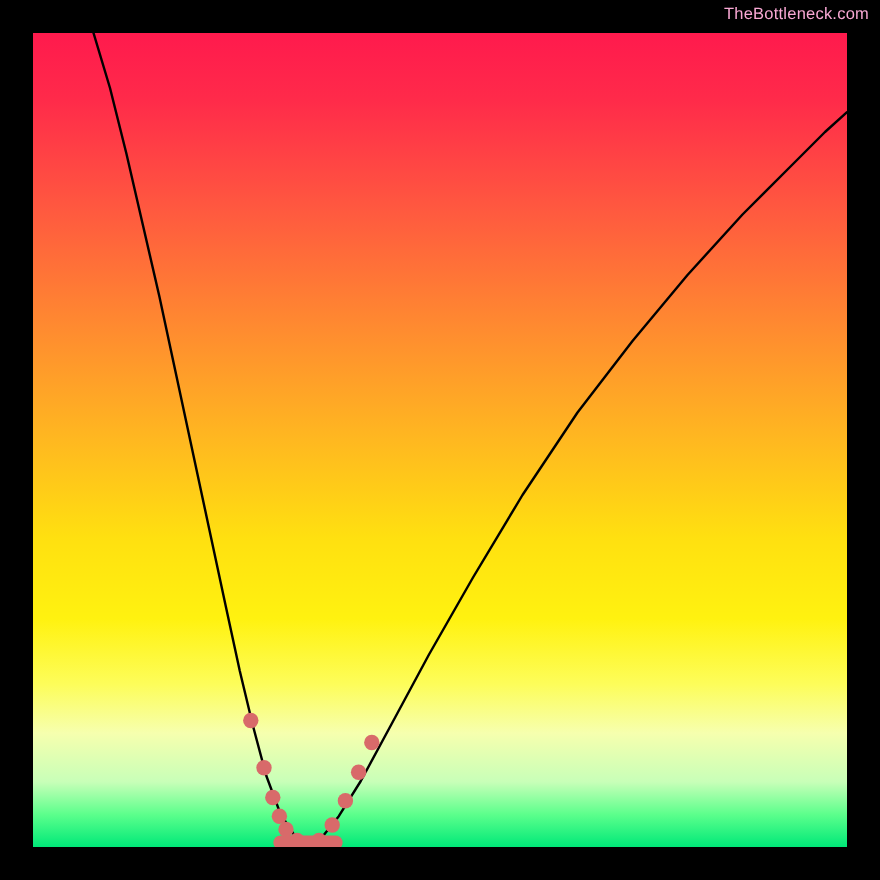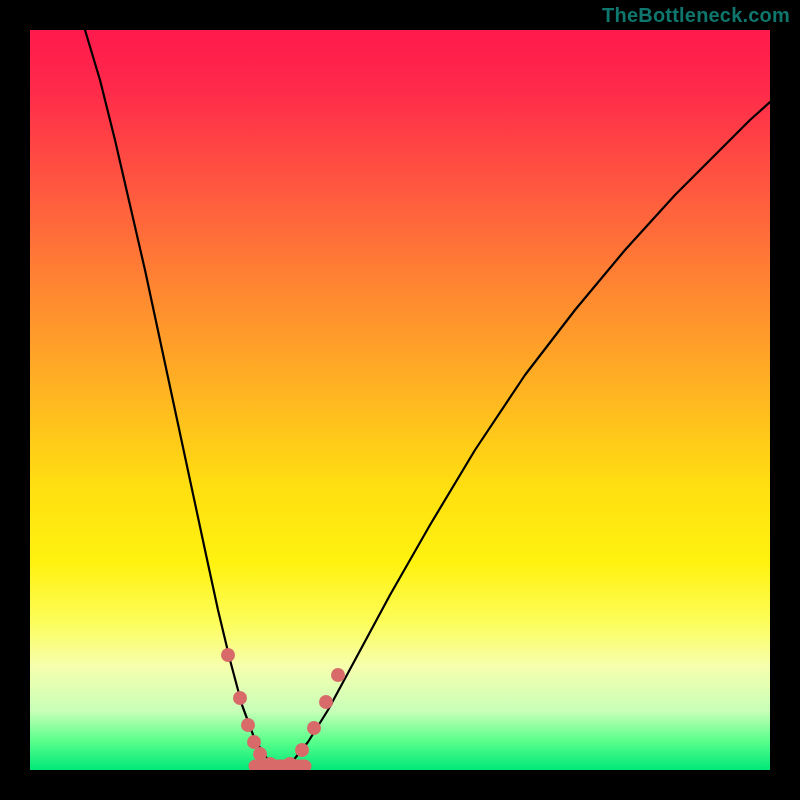--- a/index.html
+++ b/index.html
@@ -37,25 +37,24 @@
       #f6ffae 86%,
       #c8ffb8 92%,
       #5cff8c 96%,
       #00e878 100%
     );
   }
   .watermark {
     position: absolute;
     top: 4px;
     right: 10px;
-    color: #0f766e;
-    font-size: 20px;
+    color: #f9a8d4;
+    font-size: 15px;
     letter-spacing: 0.2px;
     user-select: none;
-    font-weight: bold;
   }
   svg {
     position: absolute;
     left: 0;
     top: 0;
   }
 </style>
 </head>
 <body>
 

